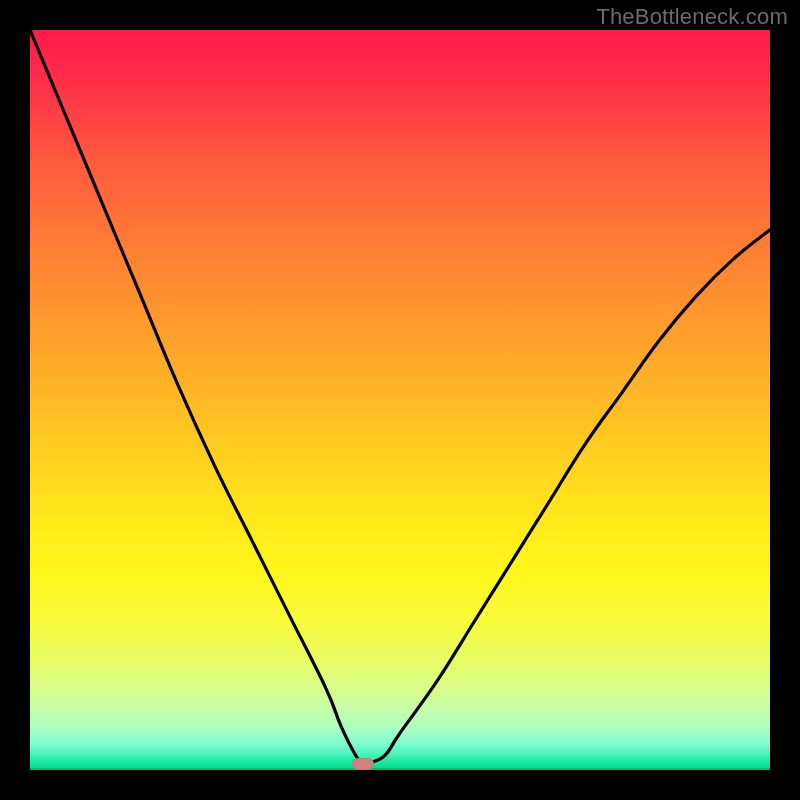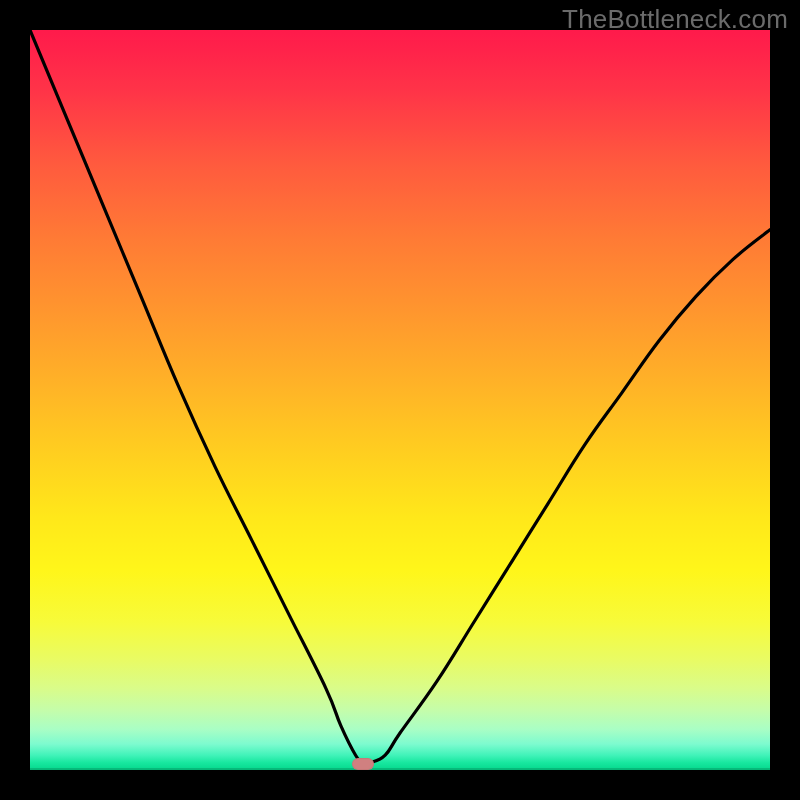--- a/index.html
+++ b/index.html
@@ -15,21 +15,21 @@
     position: relative;
     width: 800px;
     height: 800px;
     background: #000;
   }
   .watermark {
     position: absolute;
     top: 4px;
     right: 12px;
     color: #6b6b6b;
-    font-size: 26px;
+    font-size: 22px;
     font-weight: 500;
     letter-spacing: 0.2px;
     user-select: none;
   }
   
   .plot {
     position: absolute;
     left: 30px;
     top: 30px;
     width: 740px;

